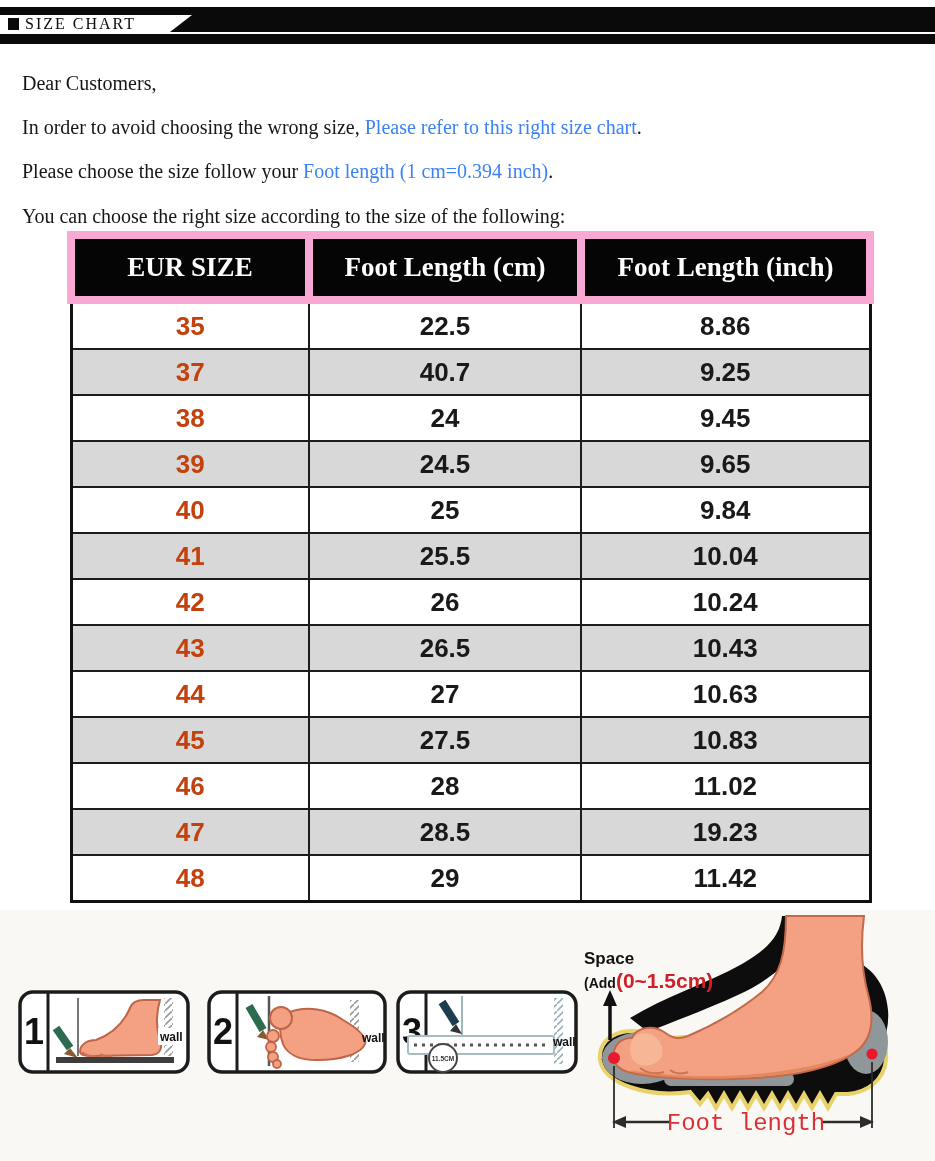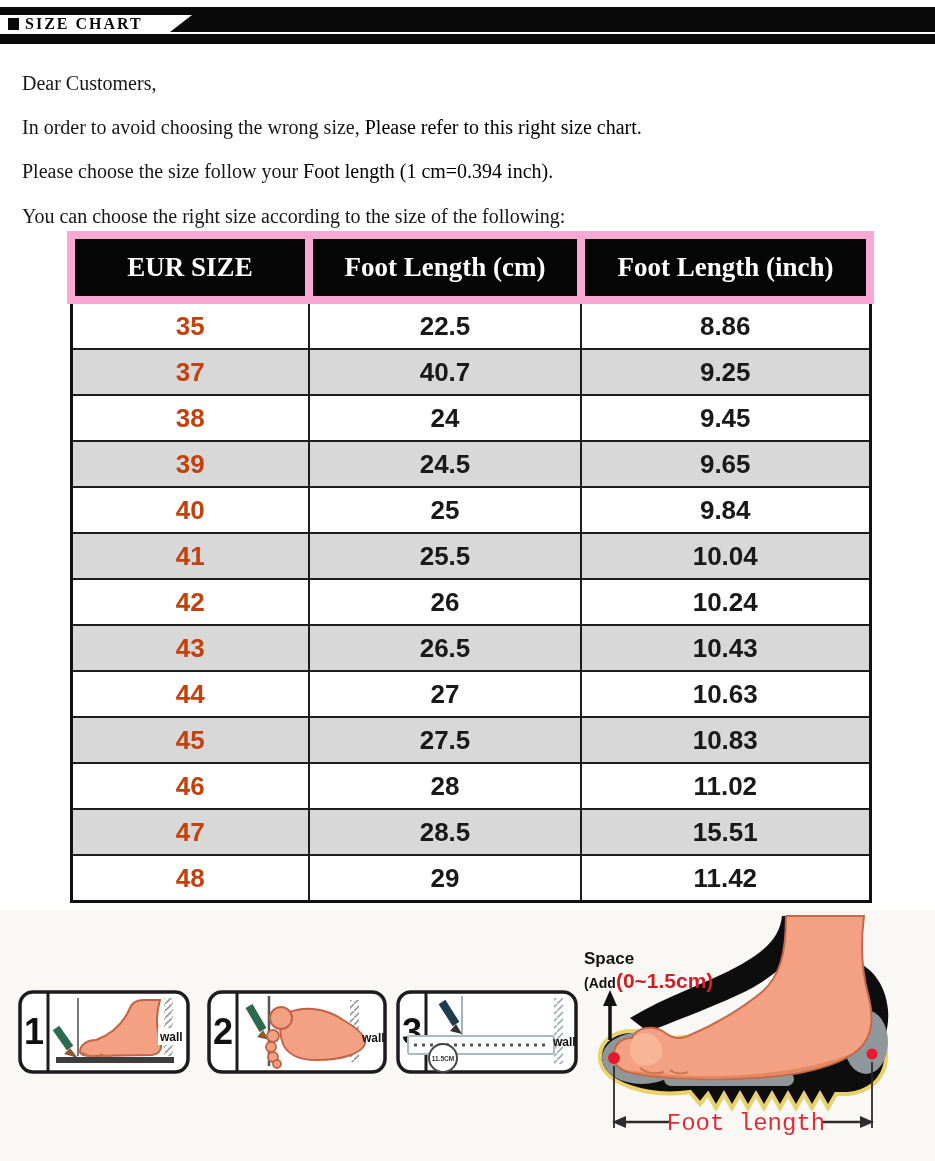--- a/index.html
+++ b/index.html
@@ -4,27 +4,27 @@
 <style>
   html,body{margin:0;padding:0;background:#fff;}
   .page{position:relative;width:935px;height:1161px;background:#fff;overflow:hidden;
         font-family:"Liberation Serif",serif;}
   
   .hbar1{position:absolute;top:7px;left:0;width:100%;height:8px;background:#0a0a0a;}
   .hband{position:absolute;top:15px;left:0;width:100%;height:17px;background:#0a0a0a;}
   .hband-white{position:absolute;top:0;left:0;width:192px;height:17px;background:#fff;
         clip-path:polygon(0 0,192px 0,170px 100%,0 100%);display:flex;align-items:center;}
   .hsq{display:inline-block;width:11px;height:12px;background:#0a0a0a;margin-left:8px;}
-  .htitle{font-family:"Liberation Serif",serif;font-weight:bold;font-size:16px;
+  .htitle{font-family:"Liberation Serif",serif;font-weight:normal;font-size:16px;
         letter-spacing:2px;color:#0a0a0a;margin-left:6px;white-space:nowrap;}
   .hbar2{position:absolute;top:34px;left:0;width:100%;height:10px;background:#0a0a0a;}
   
   .intro p{position:absolute;left:10px;margin:12px;font-size:20px;color:#161616;white-space:nowrap;}
   .p1{top:60px;} .p2{top:104px;} .p3{top:148px;} .p4{top:193px;}
-  .red{color:#000000;}
+  .red{color:#3b82f6;}
   
   table.size{position:absolute;top:231px;left:67px;width:799px;border-collapse:collapse;
         table-layout:fixed;border:3px solid #111;}
   table.size col.c1{width:238px;} table.size col.c2{width:272px;} table.size col.c3{width:289px;}
   table.size th{background:#050505;color:#fff;font-family:"Liberation Serif",serif;
         font-weight:bold;font-size:27px;height:55px;text-align:center;border:8px solid #f9a8d4;}
   table.size td{font-family:"Liberation Sans",sans-serif;font-weight:bold;font-size:26px;
         height:42px;text-align:center;color:#191919;border:2px solid #1c1c1c;background:#fff;}
   table.size tbody tr:nth-child(even) td{background:#d8d8d8;}
   table.size td.eur{color:#c2410c;}
@@ -130,21 +130,21 @@
           <td>10.83</td>
         </tr>
         <tr>
           <td class="eur">46</td>
           <td>28</td>
           <td>11.02</td>
         </tr>
         <tr>
           <td class="eur">47</td>
           <td>28.5</td>
-          <td>15.51</td>
+          <td>19.23</td>
         </tr>
         <tr>
           <td class="eur">48</td>
           <td>29</td>
           <td>11.42</td>
         </tr>
       </tbody>
   </table>
 
   <div class="strip">

